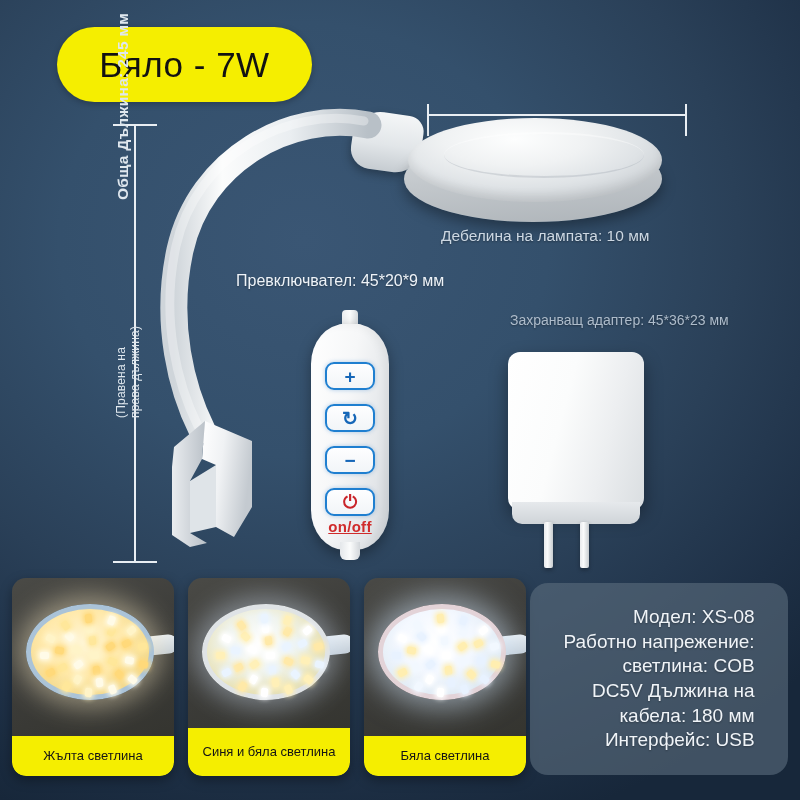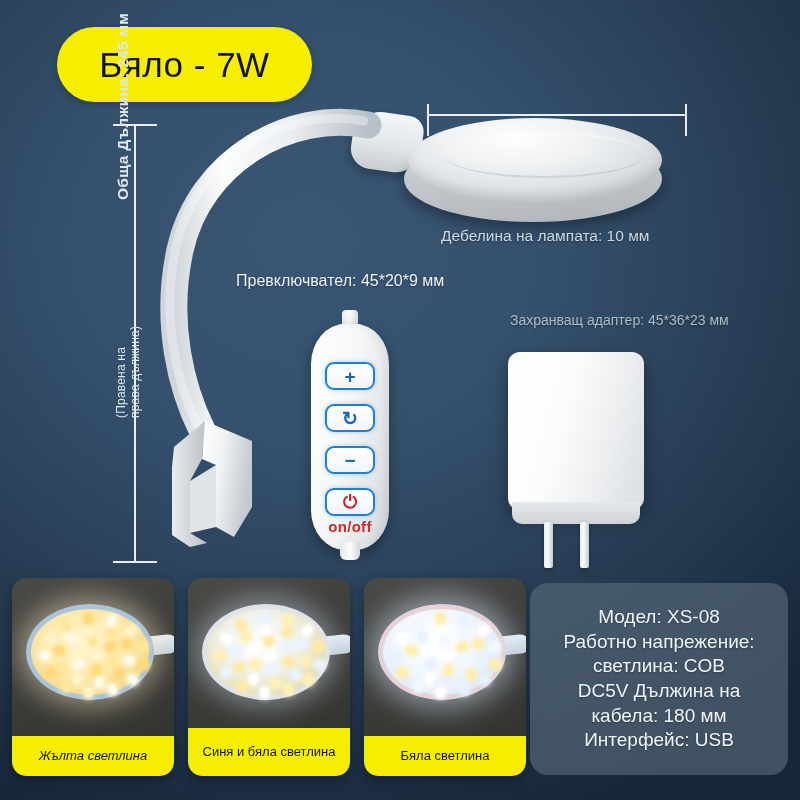--- a/index.html
+++ b/index.html
@@ -138,21 +138,21 @@
     box-shadow:0 0 4px rgba(40,120,200,.35);
   }
   .ctl-btn.b1 { top:52px; }
   .ctl-btn.b2 { top:94px; }
   .ctl-btn.b3 { top:136px; }
   .ctl-btn.b4 { top:178px; border-color:#1f7fd0; }
   .ctl-btn .glyph { font-size:19px; color:#1667b8; font-weight:700; line-height:1; }
   .ctl-btn.b4 .glyph { color:#c9242a; font-size:18px; }
   #onoff-text {
     position:absolute; left:0; top:208px; width:78px; text-align:center;
-    font-size:15px; color:#d02b2b; font-weight:700; letter-spacing:.3px;
+    font-size:15px; color:#d02b2b; font-weight:700; letter-spacing:.3px;text-decoration:underline;
   }
 
   
   #adapter { position:absolute; left:500px; top:352px; width:152px; height:210px; }
   #adapter .shell {
     position:absolute; left:8px; top:0; width:136px; height:158px;
     border-radius:12px;
     background:linear-gradient(105deg,#ffffff 0%,#fbfcfc 40%,#eceef0 70%,#dadee1 100%);
     box-shadow:0 8px 18px rgba(0,0,0,.38);
   }
@@ -169,21 +169,21 @@
   }
   #adapter .prong.p1 { left:44px; top:170px; }
   #adapter .prong.p2 { left:80px; top:170px; }
 
   
   .thumb {
     position:absolute; top:578px; width:162px; height:198px;
     border-radius:14px; overflow:hidden;
     box-shadow:0 4px 12px rgba(0,0,0,.35);
   }
-  #thumb-0 { left:12px;font-style:italic; }
+  #thumb-0 { left:12px; }
   #thumb-1 { left:188px; }
   #thumb-2 { left:364px; }
   .thumb .photo {
     position:absolute; left:0; top:0; width:162px; height:162px;
     background:linear-gradient(160deg,#4a4a46 0%,#3d3d3a 45%,#34342f 100%);
   }
   .thumb .lamp-oval {
     position:absolute; left:14px; top:26px; width:128px; height:96px;
     border-radius:50%;
     box-shadow:0 0 26px 8px rgba(255,240,200,.45);
@@ -226,21 +226,21 @@
 
   
   #spec-box {
     position:absolute; left:530px; top:583px; width:258px; height:192px;
     background:rgba(90,108,124,.62);
     border-radius:18px;
     display:flex; align-items:center; justify-content:center;
     padding:10px 14px;
   }
   #spec-box .inner {
-    text-align:center; color:#f0f4f8;
+    text-align:right; color:#f0f4f8;
     font-size:19px; line-height:1.30; font-weight:400;
     text-shadow:0 1px 2px rgba(0,0,0,.3);
   }
 </style>
 </head>
 <body>
 
 <div id="stage">
 
   <div id="title-badge">

